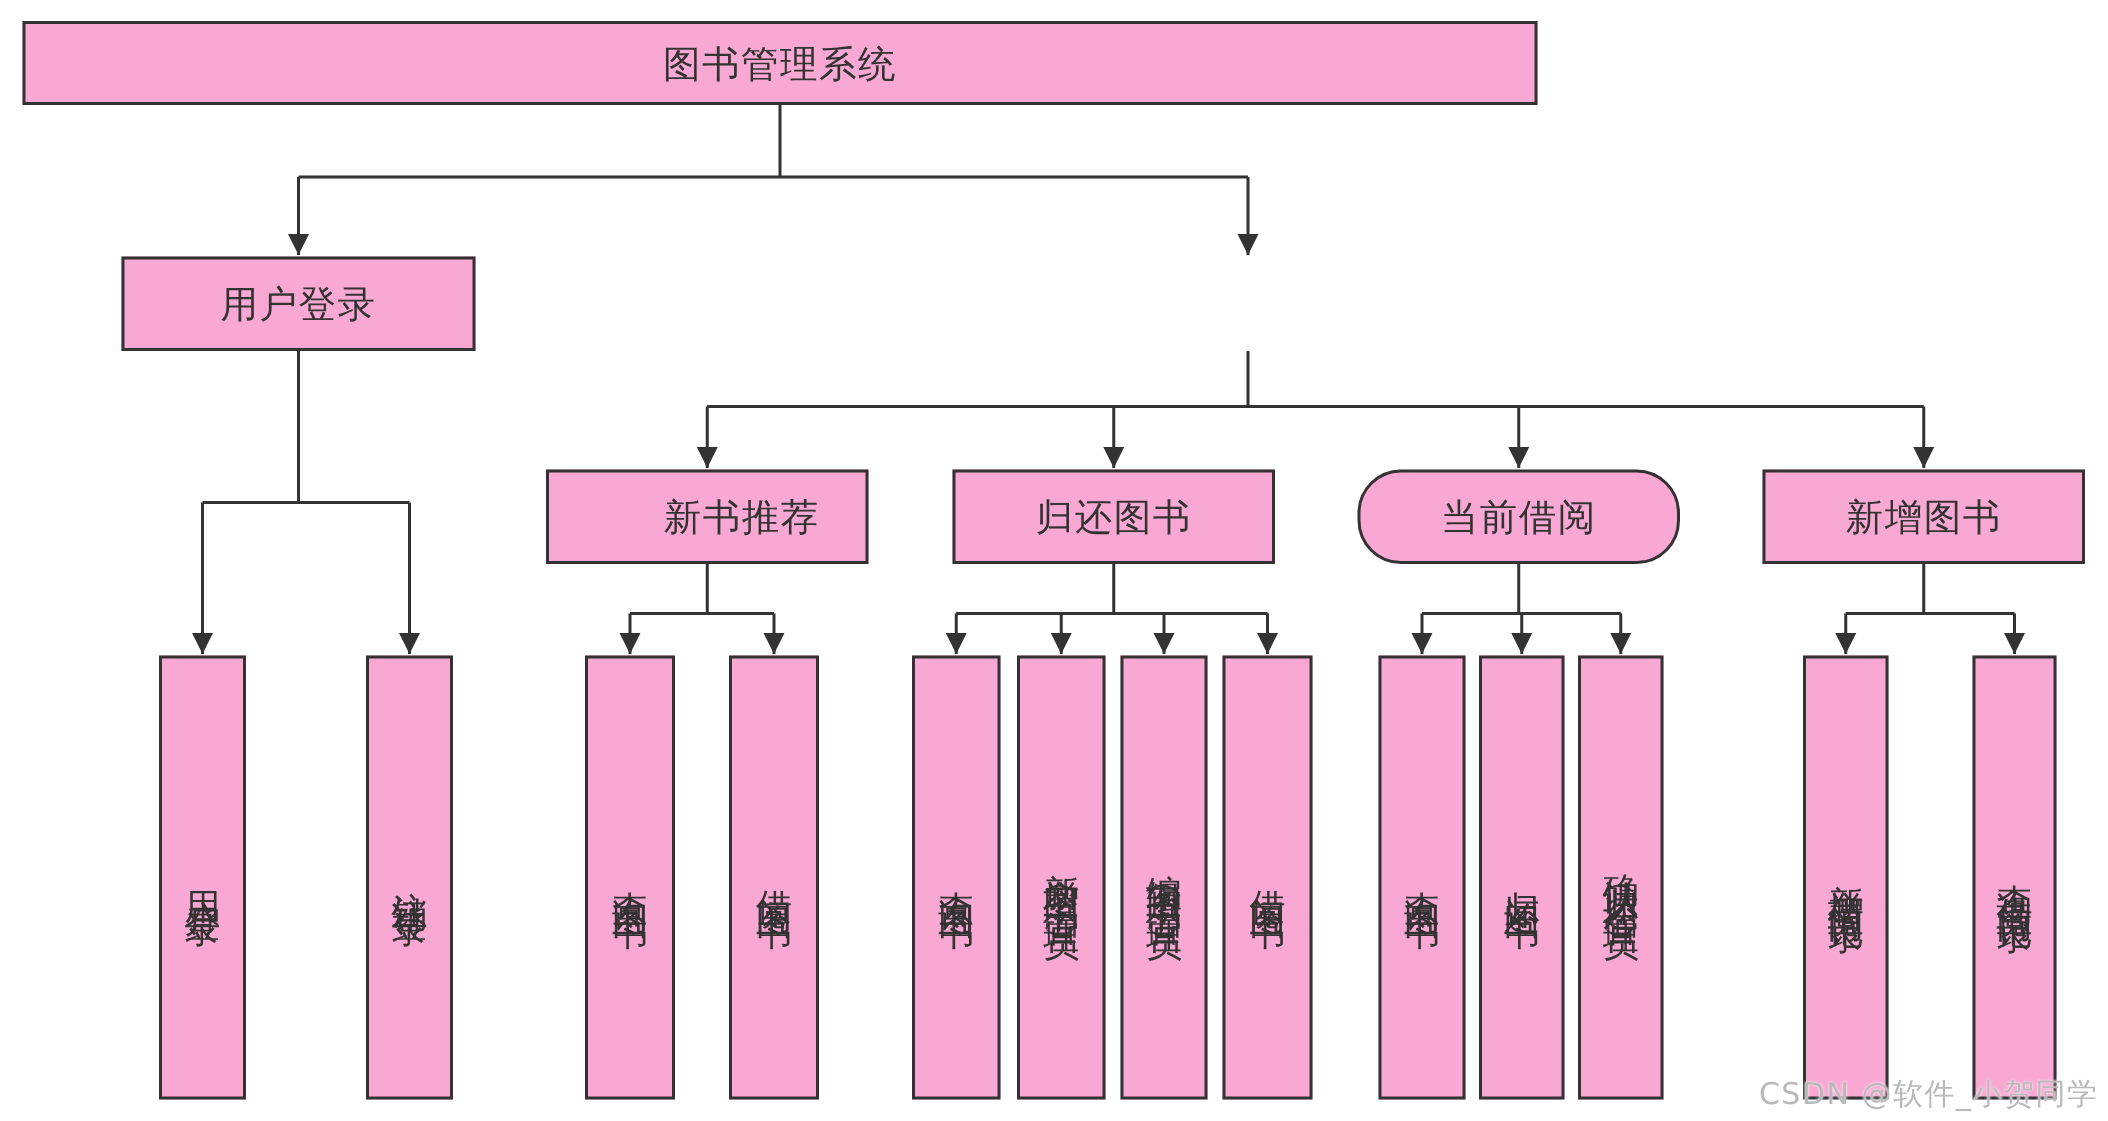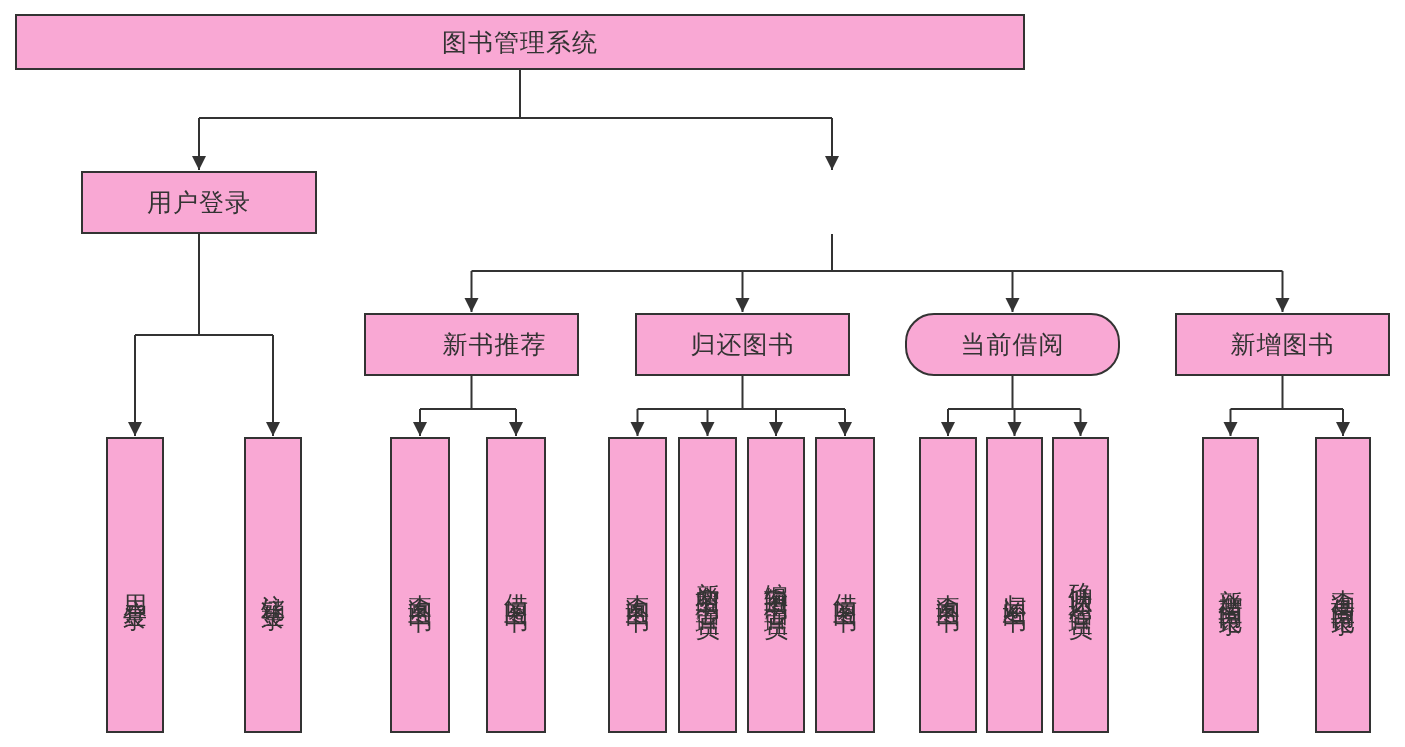--- a/index.html
+++ b/index.html
@@ -165,14 +165,15 @@
     <span class="vtext">确认归还（管理员）</span>
   </div>
 
   <div class="node v" style="left:1202px; top:437px; width:57px; height:296px;">
     <span class="vtext">新增借阅记录</span>
   </div>
   <div class="node v" style="left:1315px; top:437px; width:56px; height:296px;">
     <span class="vtext">查询借阅记录</span>
   </div>
 
+  <div class="watermark">CSDN @软件_小贺同学</div>
 
 </div>
 
 </body></html>

